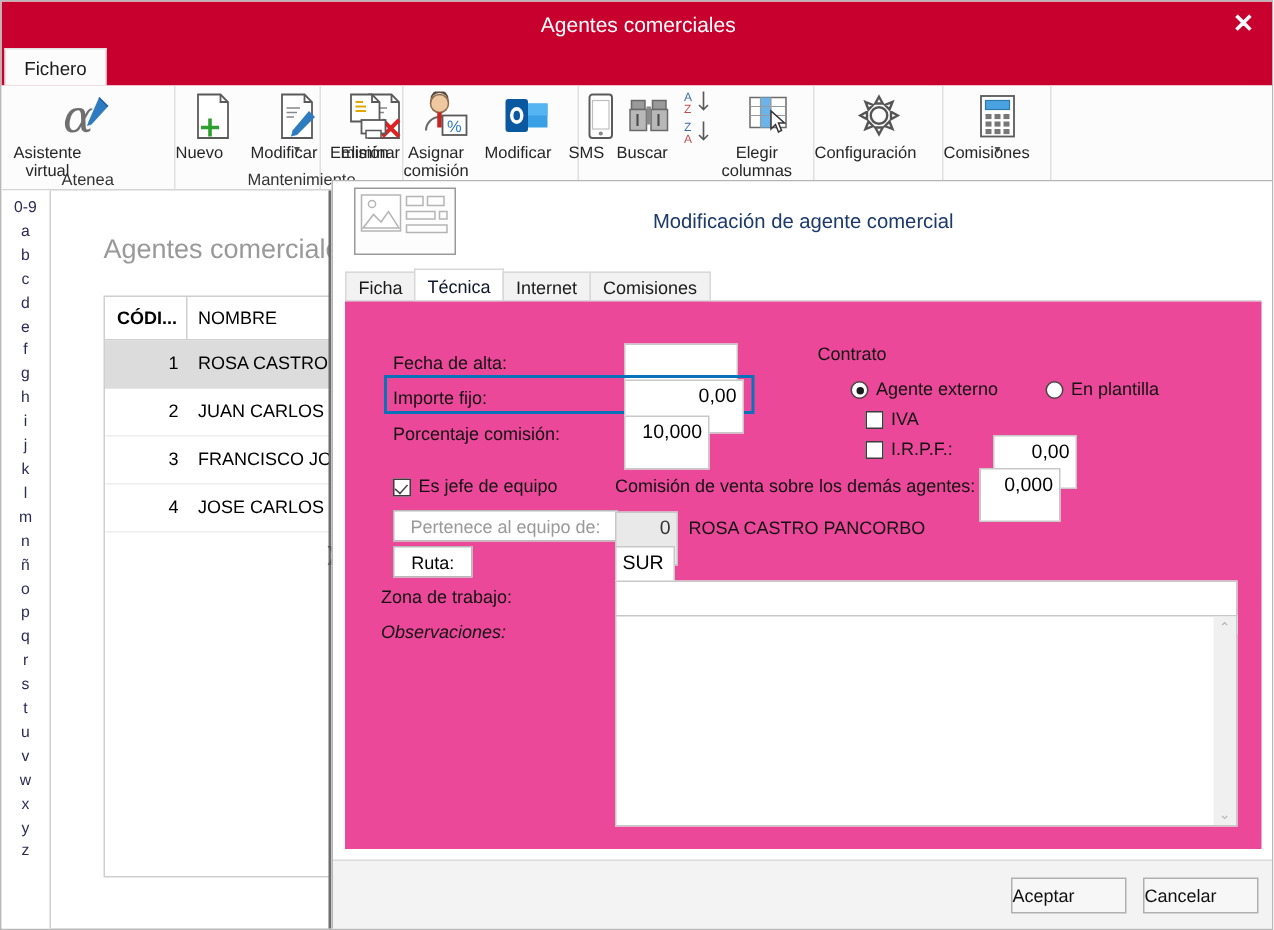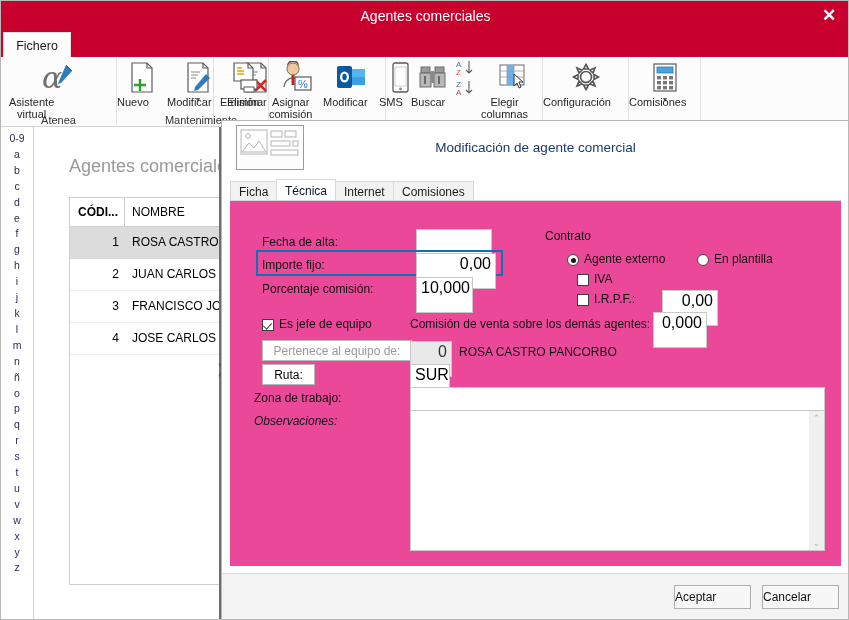--- a/index.html
+++ b/index.html
@@ -181,21 +181,21 @@
   }
   .dlg-body {
     position: absolute; left: 8px; top: 80px; width: 611px; height: 365px;
     background: #ec4899;
   }
 
   .lbl { position: absolute; font-size: 12px; color: #121212; white-space: nowrap; }
   .fld {
     position: absolute; height: 36px; line-height: 19px;
     border: 1px solid #c8c8c8; background: #ffffff;
-    font-size: 16px; color: #000;
+    font-size: 13px; color: #000;
     padding: 0 4px;
   }
   .fld.num { text-align: right; }
   .fld.ro { background: #e9e9e9; color: #333; }
   .highlight-box {
     position: absolute;
     border: 2px solid #0a72b8;
   }
   .btnlike {
     position: absolute; height: 21px; line-height: 20px;

